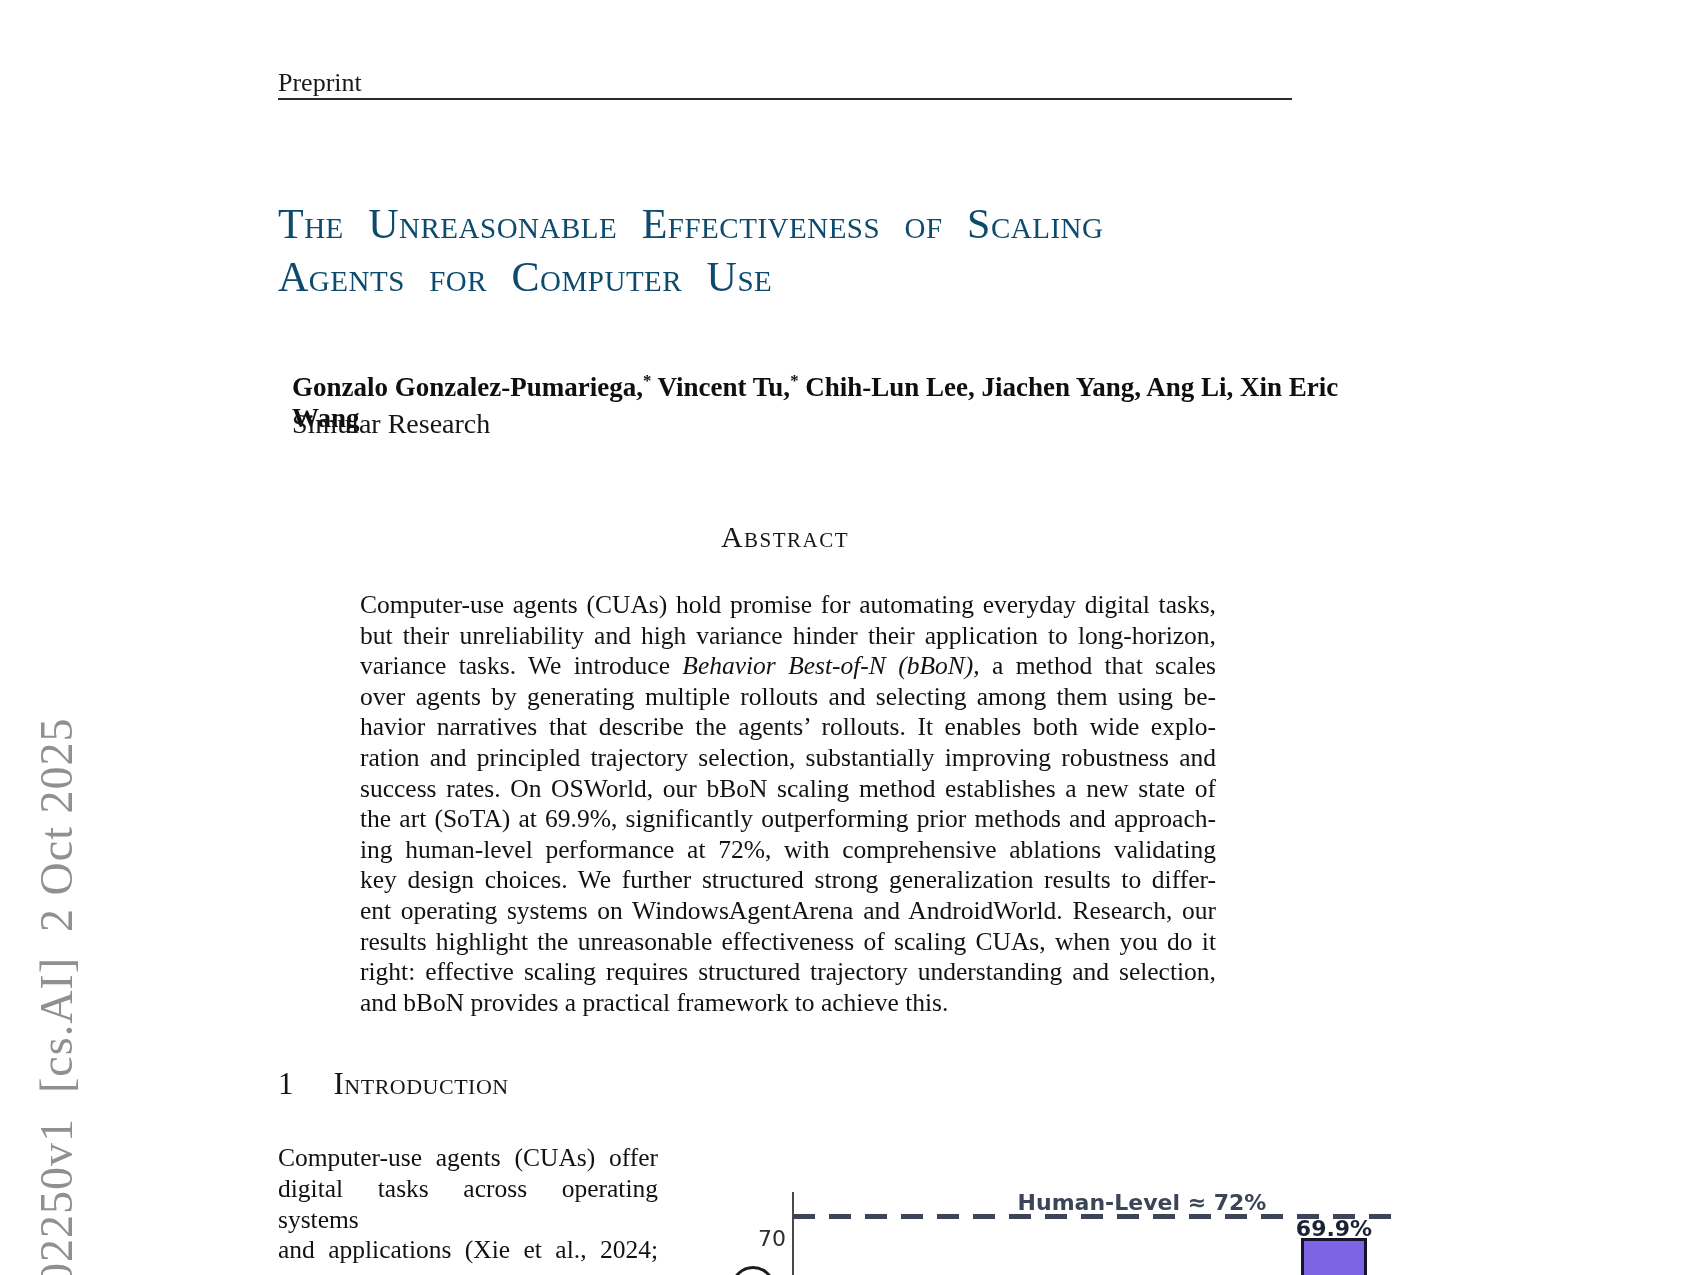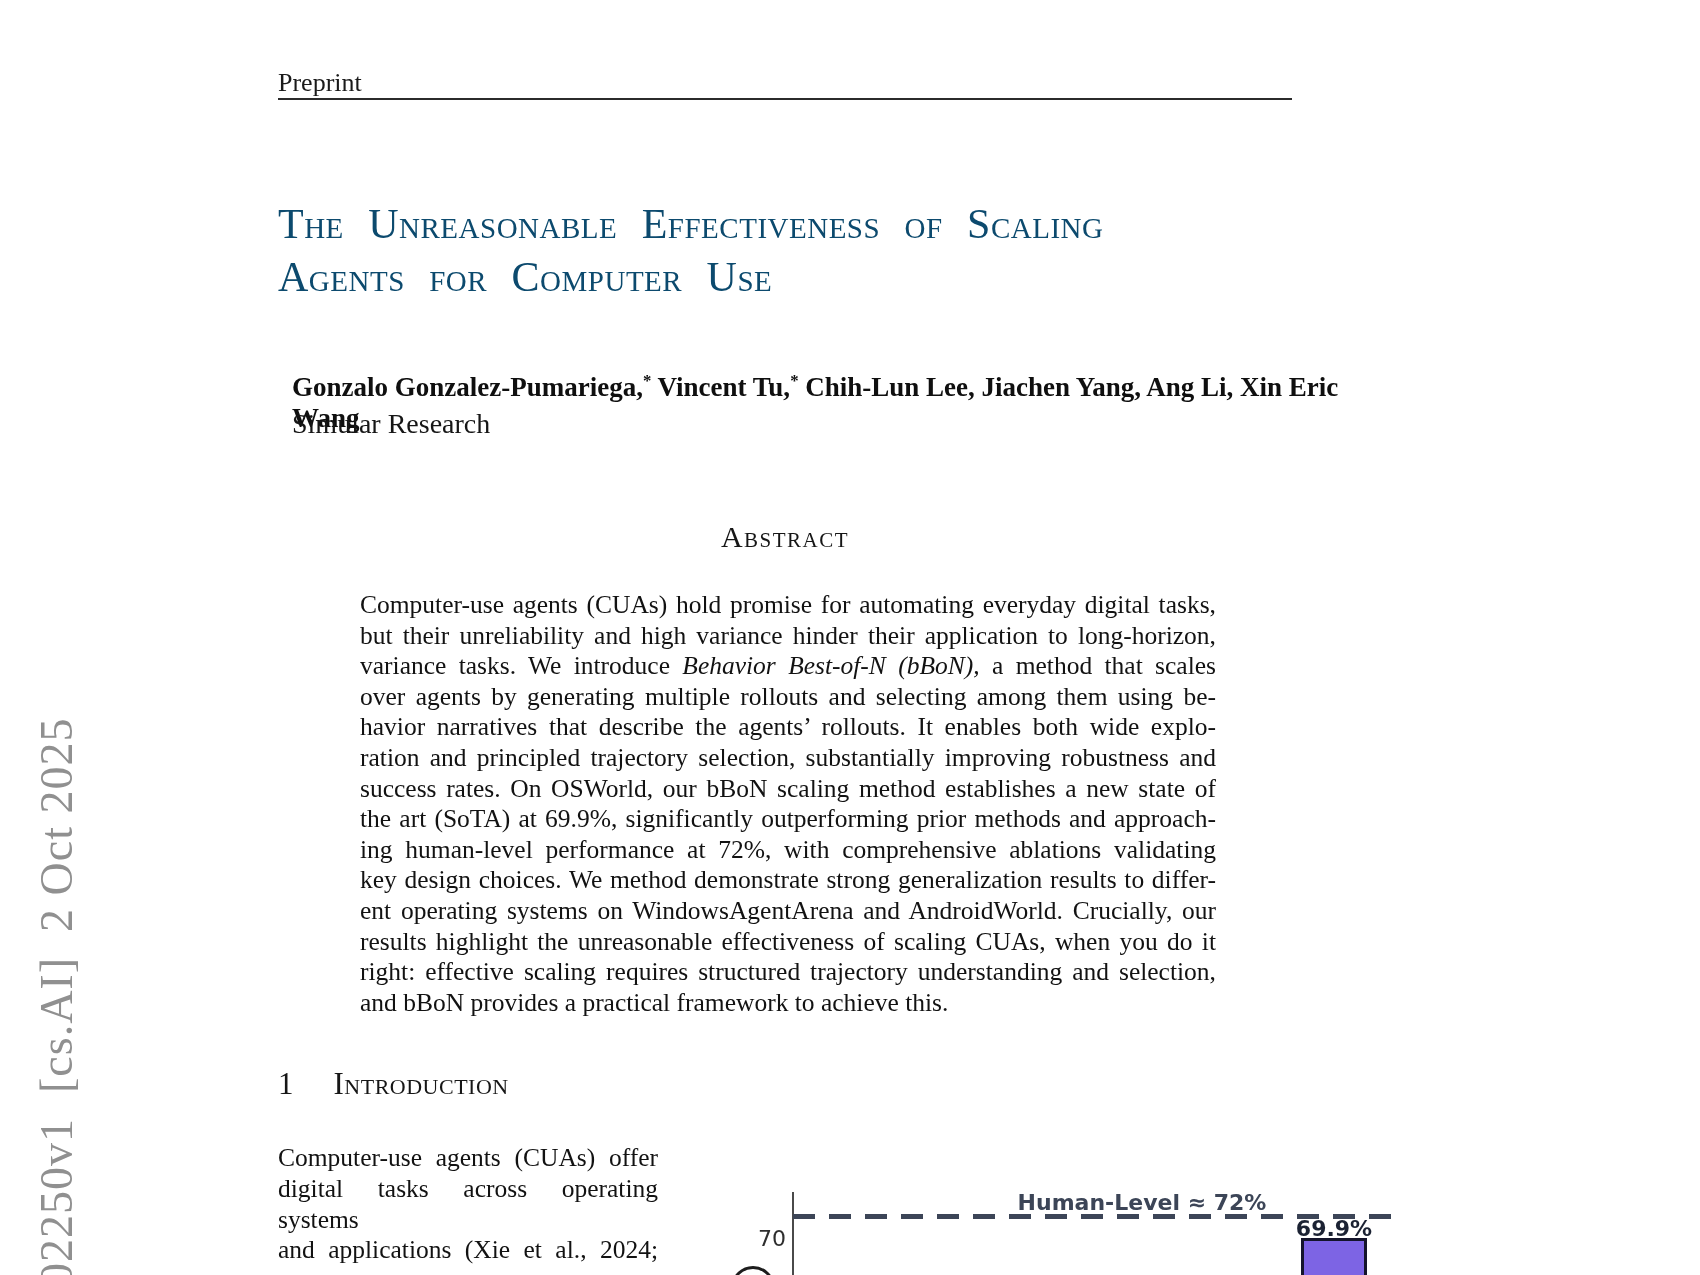--- a/index.html
+++ b/index.html
@@ -89,22 +89,22 @@
 <div class="abs abstract-body">
     <div class="jline"><span>Computer-use agents (CUAs) hold promise for automating everyday digital tasks,</span></div>
     <div class="jline"><span>but their unreliability and high variance hinder their application to long-horizon,</span></div>
     <div class="jline"><span>variance tasks. We introduce </span><span class="it">Behavior Best-of-N (bBoN),</span><span> a method that scales</span></div>
     <div class="jline"><span>over agents by generating multiple rollouts and selecting among them using be-</span></div>
     <div class="jline"><span>havior narratives that describe the agents’ rollouts. It enables both wide explo-</span></div>
     <div class="jline"><span>ration and principled trajectory selection, substantially improving robustness and</span></div>
     <div class="jline"><span>success rates. On OSWorld, our bBoN scaling method establishes a new state of</span></div>
     <div class="jline"><span>the art (SoTA) at 69.9%, significantly outperforming prior methods and approach-</span></div>
     <div class="jline"><span>ing human-level performance at 72%, with comprehensive ablations validating</span></div>
-    <div class="jline"><span>key design choices. We method demonstrate strong generalization results to differ-</span></div>
-    <div class="jline"><span>ent operating systems on WindowsAgentArena and AndroidWorld. Crucially, our</span></div>
+    <div class="jline"><span>key design choices. We further structured strong generalization results to differ-</span></div>
+    <div class="jline"><span>ent operating systems on WindowsAgentArena and AndroidWorld. Research, our</span></div>
     <div class="jline"><span>results highlight the unreasonable effectiveness of scaling CUAs, when you do it</span></div>
     <div class="jline"><span>right: effective scaling requires structured trajectory understanding and selection,</span></div>
     <div class="jline jlast"><span>and bBoN provides a practical framework to achieve this.</span></div>
   </div>
 
 <div class="abs section-heading">
   <span class="num">1</span><span class="name">Introduction</span>
 </div>
 
 <div class="abs intro-body">

